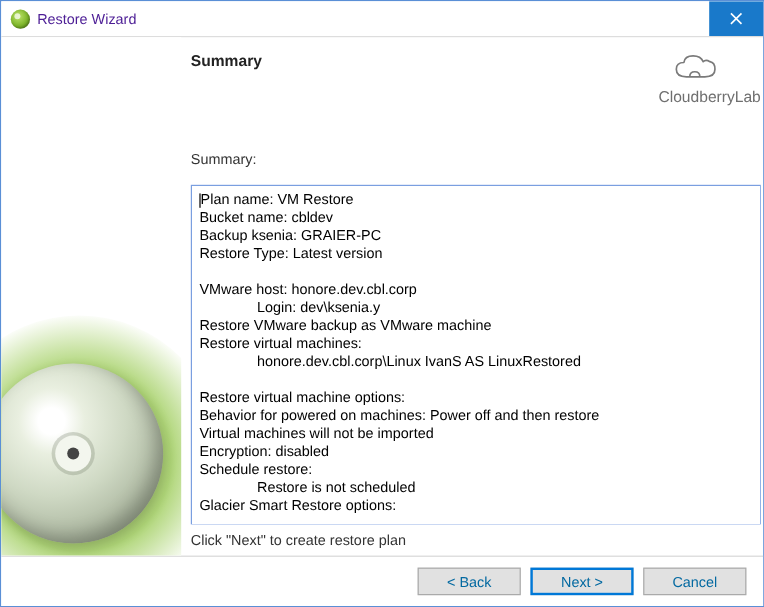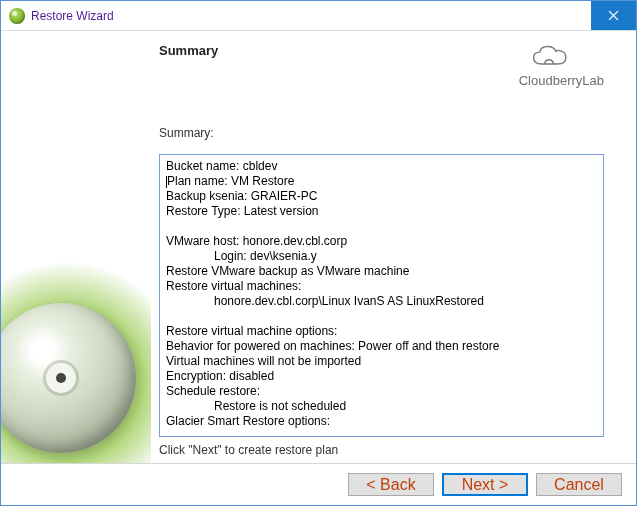--- a/index.html
+++ b/index.html
@@ -86,21 +86,21 @@
     .sidebar .disc::after{
       content:"";
       position:absolute; left:50%; top:50%;
       width:10px; height:10px; margin:-5px 0 0 -5px;
       border-radius:50%;
       background:#444;
     }
 
     .content {
       flex:1;
-      padding: 12px 32px 6px 8px;
+      padding: 12px 2px 6px 8px;
       display:flex; flex-direction:column;
       position:relative;
     }
     .header-row{
       display:flex; align-items:flex-start; justify-content:space-between;
       margin-bottom:38px;
     }
     .summary-heading{
       font-weight:bold;
       font-size:13px;
@@ -156,22 +156,22 @@
       align-items:center;
       gap:8px;
       padding-right:14px;
       background:#fff;
     }
     .btn{
       width:86px; height:23px;
       border:1px solid #aaa;
       background:#e1e1e1;
       font-family:inherit;
-      font-size:16px;
-      color:#c2410c;
+      font-size:12px;
+      color:#0369a1;
       cursor:pointer;
     }
     .btn.primary{
       border:2px solid #0078d7;
       height:23px;
     }
 
     
     .summary-box::-webkit-scrollbar{ width:17px; }
     .summary-box::-webkit-scrollbar-track{ background:#f0f0f0; }
@@ -211,22 +211,22 @@
             <path d="M20 30 Q8 30 8 21 Q8 13 17 13 Q18 5 28 5 Q37 5 40 12 Q43 9 48 12 Q54 13 54 21 Q54 30 42 30 Z" fill="none" stroke="#7a7a7a" stroke-width="2" stroke-linejoin="round"></path>
             <path d="M24 30 Q24 24 30 24 Q36 24 36 30" fill="none" stroke="#7a7a7a" stroke-width="2"></path>
           </svg>
         </div>
         <div class="brand-text">CloudberryLab</div>
       </div>
     </div>
 
     <div class="summary-label">Summary:</div>
     <div class="summary-box" tabindex="0">
+      <div><span class="caret"></span><span>Plan name: VM Restore</span></div>
       <div>Bucket name: cbldev</div>
-      <div><span class="caret"></span><span>Plan name: VM Restore</span></div>
       <div>Backup ksenia: GRAIER-PC</div>
       <div>Restore Type: Latest version</div>
       <div class="blank"></div>
       <div>VMware host: honore.dev.cbl.corp</div>
       <div class="indent1">Login: dev\ksenia.y</div>
       <div>Restore VMware backup as VMware machine</div>
       <div>Restore virtual machines:</div>
       <div class="indent1">honore.dev.cbl.corp\Linux IvanS AS LinuxRestored</div>
       <div class="blank"></div>
       <div>Restore virtual machine options:</div>

